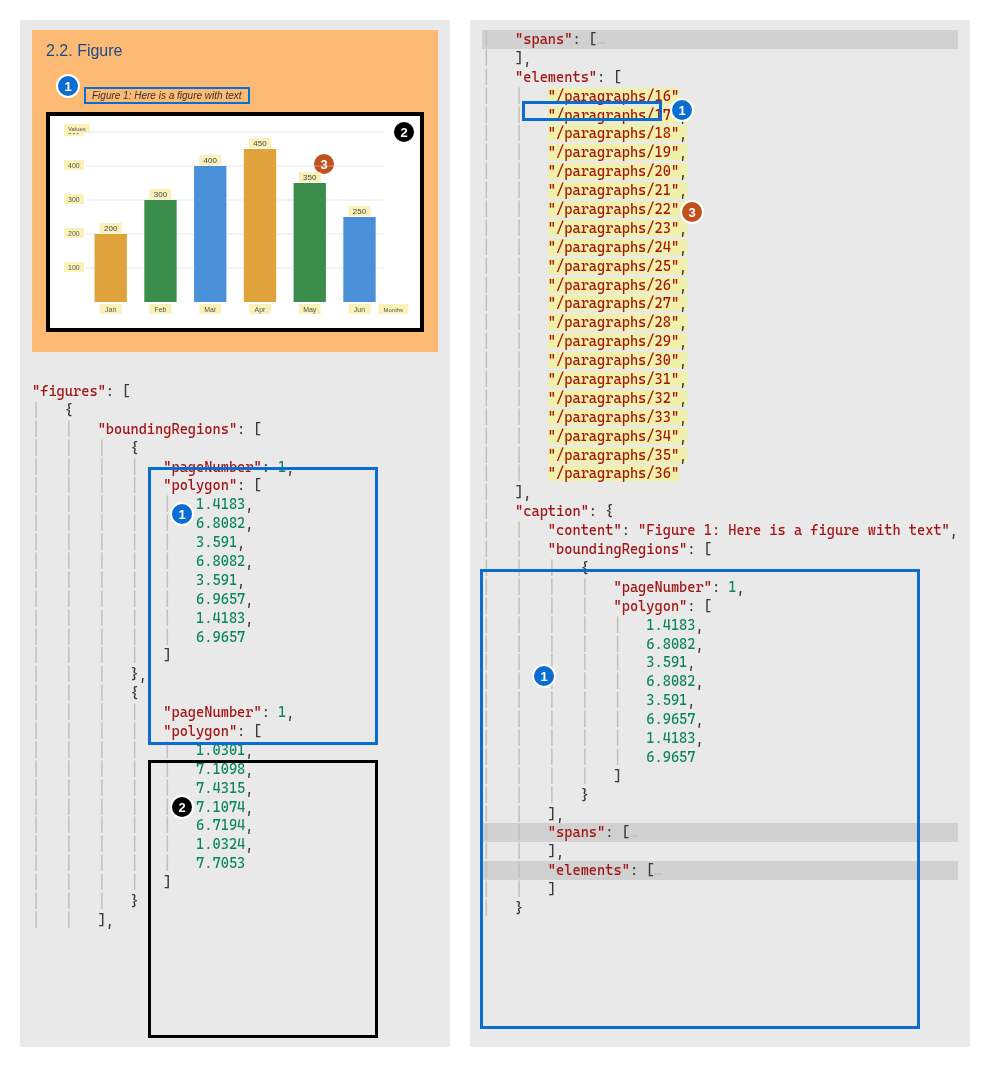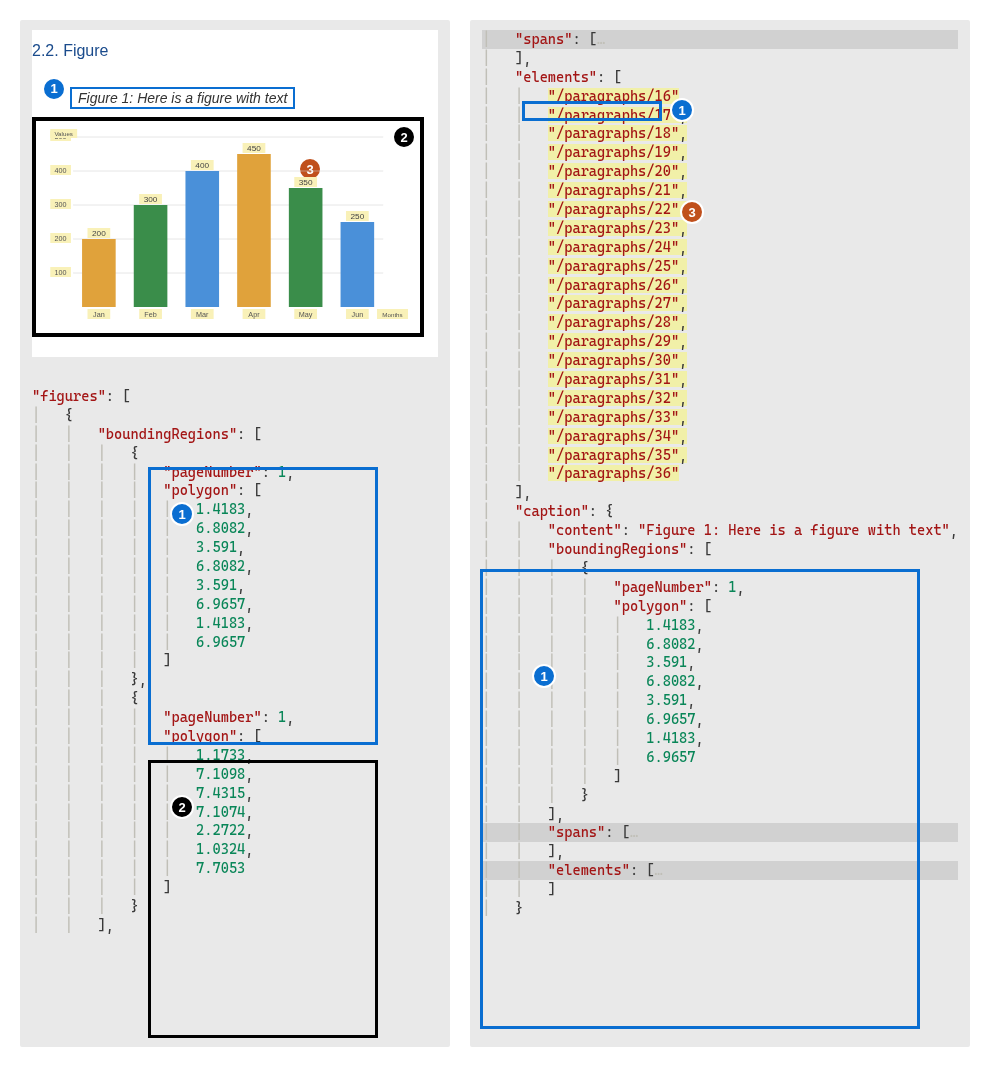--- a/index.html
+++ b/index.html
@@ -21,42 +21,42 @@
   }
   .col {
     flex: 1;
     background: #e9e9e9;
     border-radius: 2px;
     position: relative;
     padding: 10px 12px;
   }
   
   .figure-card {
-    background: #ffffff;
-    padding: 12px 14px 20px 0;
+    background: #fdba74;
+    padding: 12px 14px 20px 14px;
     margin-bottom: 30px;
     position: relative;
   }
   .figure-heading {
     color: #1a4b8c;
     font-size: 16px;
     margin-bottom: 8px;
   }
   .caption-row {
     display: flex;
     align-items: center;
     gap: 4px;
     margin-bottom: 8px;
     margin-left: 10px;
   }
   .caption-box {
     border: 2px solid #0a6ed1;
     padding: 1px 6px;
     font-style: italic;
-    font-size: 14px;
+    font-size: 10px;
     margin-top: 19px;
   }
   .chart-frame {
     border: 4px solid #000;
     position: relative;
     height: 220px;
     background: #fff;
     padding: 6px;
   }
   .chart-inner {
@@ -202,25 +202,25 @@
         <div class="code-line"><span class="indent-guide">│   </span><span class="indent-guide">│   </span><span class="indent-guide">│   </span><span class="indent-guide">│   </span><span class="indent-guide">│   </span><span class="n">6.8082</span>,</div>
         <div class="code-line"><span class="indent-guide">│   </span><span class="indent-guide">│   </span><span class="indent-guide">│   </span><span class="indent-guide">│   </span><span class="indent-guide">│   </span><span class="n">3.591</span>,</div>
         <div class="code-line"><span class="indent-guide">│   </span><span class="indent-guide">│   </span><span class="indent-guide">│   </span><span class="indent-guide">│   </span><span class="indent-guide">│   </span><span class="n">6.9657</span>,</div>
         <div class="code-line"><span class="indent-guide">│   </span><span class="indent-guide">│   </span><span class="indent-guide">│   </span><span class="indent-guide">│   </span><span class="indent-guide">│   </span><span class="n">1.4183</span>,</div>
         <div class="code-line"><span class="indent-guide">│   </span><span class="indent-guide">│   </span><span class="indent-guide">│   </span><span class="indent-guide">│   </span><span class="indent-guide">│   </span><span class="n">6.9657</span></div>
         <div class="code-line"><span class="indent-guide">│   </span><span class="indent-guide">│   </span><span class="indent-guide">│   </span><span class="indent-guide">│   </span><span class="p">]</span></div>
         <div class="code-line"><span class="indent-guide">│   </span><span class="indent-guide">│   </span><span class="indent-guide">│   </span><span class="p">},</span></div>
         <div class="code-line"><span class="indent-guide">│   </span><span class="indent-guide">│   </span><span class="indent-guide">│   </span><span class="p">{</span></div>
         <div class="code-line"><span class="indent-guide">│   </span><span class="indent-guide">│   </span><span class="indent-guide">│   </span><span class="indent-guide">│   </span><span class="k">"pageNumber"</span><span class="p">: </span><span class="n">1</span><span class="p">,</span></div>
         <div class="code-line"><span class="indent-guide">│   </span><span class="indent-guide">│   </span><span class="indent-guide">│   </span><span class="indent-guide">│   </span><span class="k">"polygon"</span><span class="p">: [</span></div>
-        <div class="code-line"><span class="indent-guide">│   </span><span class="indent-guide">│   </span><span class="indent-guide">│   </span><span class="indent-guide">│   </span><span class="indent-guide">│   </span><span class="n">1.1733</span>,</div>
+        <div class="code-line"><span class="indent-guide">│   </span><span class="indent-guide">│   </span><span class="indent-guide">│   </span><span class="indent-guide">│   </span><span class="indent-guide">│   </span><span class="n">1.0301</span>,</div>
         <div class="code-line"><span class="indent-guide">│   </span><span class="indent-guide">│   </span><span class="indent-guide">│   </span><span class="indent-guide">│   </span><span class="indent-guide">│   </span><span class="n">7.1098</span>,</div>
         <div class="code-line"><span class="indent-guide">│   </span><span class="indent-guide">│   </span><span class="indent-guide">│   </span><span class="indent-guide">│   </span><span class="indent-guide">│   </span><span class="n">7.4315</span>,</div>
         <div class="code-line"><span class="indent-guide">│   </span><span class="indent-guide">│   </span><span class="indent-guide">│   </span><span class="indent-guide">│   </span><span class="indent-guide">│   </span><span class="n">7.1074</span>,</div>
-        <div class="code-line"><span class="indent-guide">│   </span><span class="indent-guide">│   </span><span class="indent-guide">│   </span><span class="indent-guide">│   </span><span class="indent-guide">│   </span><span class="n">2.2722</span>,</div>
+        <div class="code-line"><span class="indent-guide">│   </span><span class="indent-guide">│   </span><span class="indent-guide">│   </span><span class="indent-guide">│   </span><span class="indent-guide">│   </span><span class="n">6.7194</span>,</div>
         <div class="code-line"><span class="indent-guide">│   </span><span class="indent-guide">│   </span><span class="indent-guide">│   </span><span class="indent-guide">│   </span><span class="indent-guide">│   </span><span class="n">1.0324</span>,</div>
         <div class="code-line"><span class="indent-guide">│   </span><span class="indent-guide">│   </span><span class="indent-guide">│   </span><span class="indent-guide">│   </span><span class="indent-guide">│   </span><span class="n">7.7053</span></div>
         <div class="code-line"><span class="indent-guide">│   </span><span class="indent-guide">│   </span><span class="indent-guide">│   </span><span class="indent-guide">│   </span><span class="p">]</span></div>
         <div class="code-line"><span class="indent-guide">│   </span><span class="indent-guide">│   </span><span class="indent-guide">│   </span><span class="p">}</span></div>
         <div class="code-line"><span class="indent-guide">│   </span><span class="indent-guide">│   </span><span class="p">],</span></div>
       </div>
 
     <div class="box-overlay box-blue" style="left:128px; top:447px; width:230px; height:278px;"></div>
     <span class="annot-badge annot-blue abs" style="left:150px; top:482px;">1</span>
     <div class="box-overlay box-black" style="left:128px; top:740px; width:230px; height:278px;"></div>

